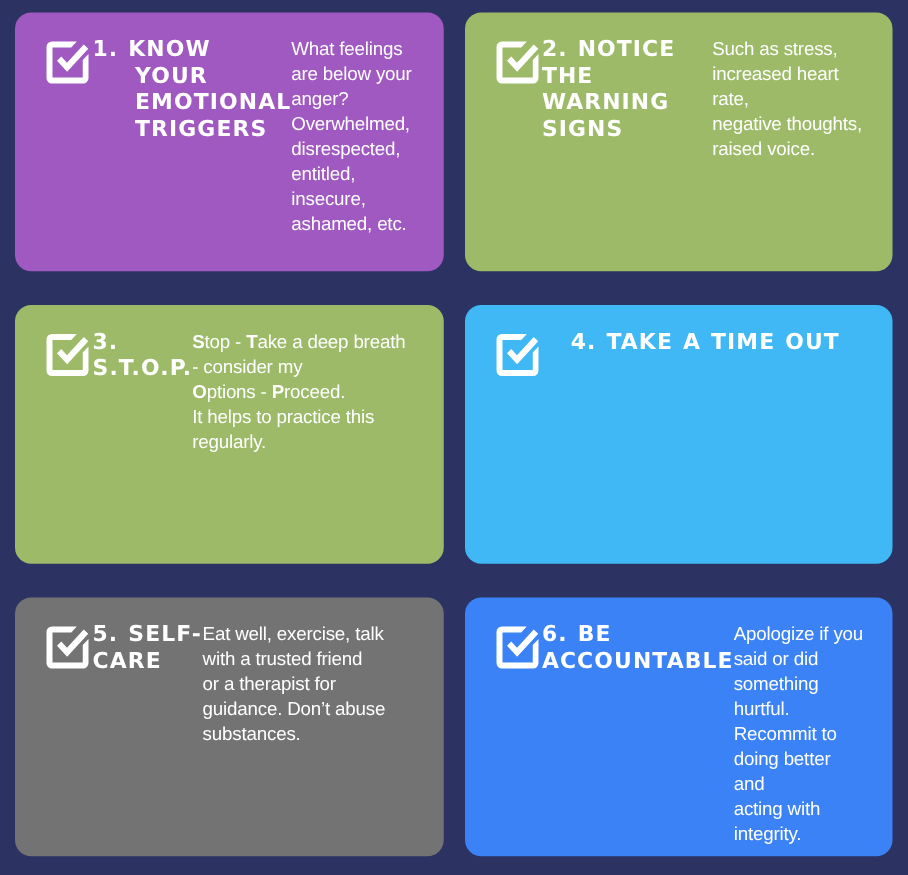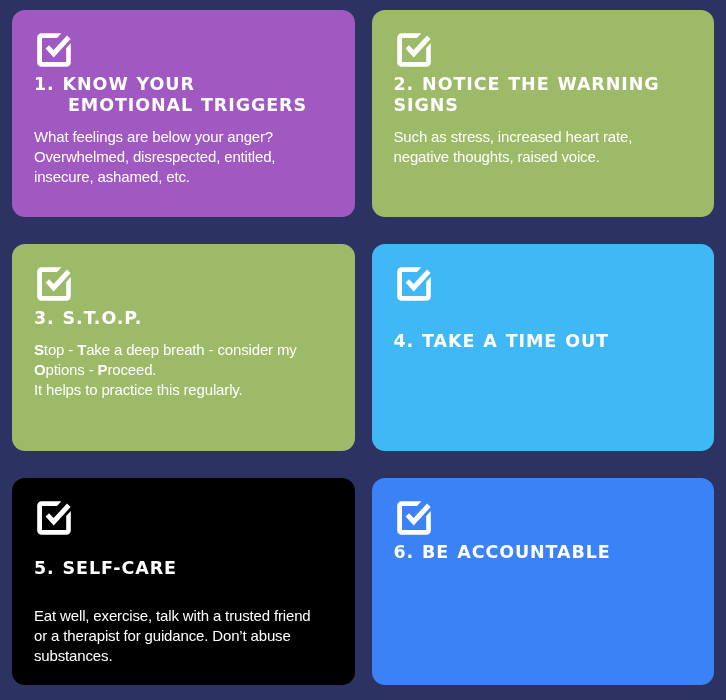--- a/index.html
+++ b/index.html
@@ -24,21 +24,21 @@
     grid-template-rows: 1fr 1fr 1fr;
     column-gap: 17px;
     row-gap: 27px;
   }
 
   .card {
     border-radius: 13px;
     box-sizing: border-box;
     padding: 20px 22px 18px 22px;
     display: flex;
-    flex-direction: column;
+    flex-direction: row;
     overflow: hidden;
   }
 
   .card-icon {
     width: 40px;
     height: 40px;
     display: block;
     margin-bottom: 4px;
     flex: 0 0 auto;
   }
@@ -127,36 +127,39 @@
   <div class="card" style="background-color: rgb(63, 184, 245); gap: 23px;">
     <span class="card-icon">
       <svg viewBox="0 0 40 40" width="40" height="40" aria-hidden="true">
         <path d="M3.2 7.6 A4.4 4.4 0 0 1 7.6 3.2 H27.4 L23.0 7.9 H8.0 V31.9 H32.2 V18.0 L36.8 13.1 V32.4 A4.4 4.4 0 0 1 32.4 36.8 H7.6 A4.4 4.4 0 0 1 3.2 32.4 Z" fill="#ffffff"></path>
         <path d="M11.6 18.6 L15.0 15.2 L19.6 20.1 L33.0 5.6 L36.6 9.0 L19.7 27.4 Z" fill="#ffffff"></path>
       </svg>
     </span>
     <h2 class="card-title tight">4. TAKE A TIME OUT</h2>
   </div>
 
-  <div class="card" style="background-color: #000000; gap: 16px;">
+  <div class="card" style="background-color: #737373;">
     <span class="card-icon">
       <svg viewBox="0 0 40 40" width="40" height="40" aria-hidden="true">
         <path d="M3.2 7.6 A4.4 4.4 0 0 1 7.6 3.2 H27.4 L23.0 7.9 H8.0 V31.9 H32.2 V18.0 L36.8 13.1 V32.4 A4.4 4.4 0 0 1 32.4 36.8 H7.6 A4.4 4.4 0 0 1 3.2 32.4 Z" fill="#ffffff"></path>
         <path d="M11.6 18.6 L15.0 15.2 L19.6 20.1 L33.0 5.6 L36.6 9.0 L19.7 27.4 Z" fill="#ffffff"></path>
       </svg>
     </span>
     <h2 class="card-title tight">5. SELF-CARE</h2>
     <p class="card-body">Eat well, exercise, talk with a trusted friend
 or a therapist for guidance. Don’t abuse
 substances.</p>
   </div>
 
   <div class="card" style="background-color: #3b82f6;">
     <span class="card-icon">
       <svg viewBox="0 0 40 40" width="40" height="40" aria-hidden="true">
         <path d="M3.2 7.6 A4.4 4.4 0 0 1 7.6 3.2 H27.4 L23.0 7.9 H8.0 V31.9 H32.2 V18.0 L36.8 13.1 V32.4 A4.4 4.4 0 0 1 32.4 36.8 H7.6 A4.4 4.4 0 0 1 3.2 32.4 Z" fill="#ffffff"></path>
         <path d="M11.6 18.6 L15.0 15.2 L19.6 20.1 L33.0 5.6 L36.6 9.0 L19.7 27.4 Z" fill="#ffffff"></path>
       </svg>
     </span>
     <h2 class="card-title tight">6. BE ACCOUNTABLE</h2>
+    <p class="card-body">Apologize if you said or did something
+hurtful. Recommit to doing better and
+acting with integrity.</p>
   </div>
 
 </div>
 
 </body></html>

